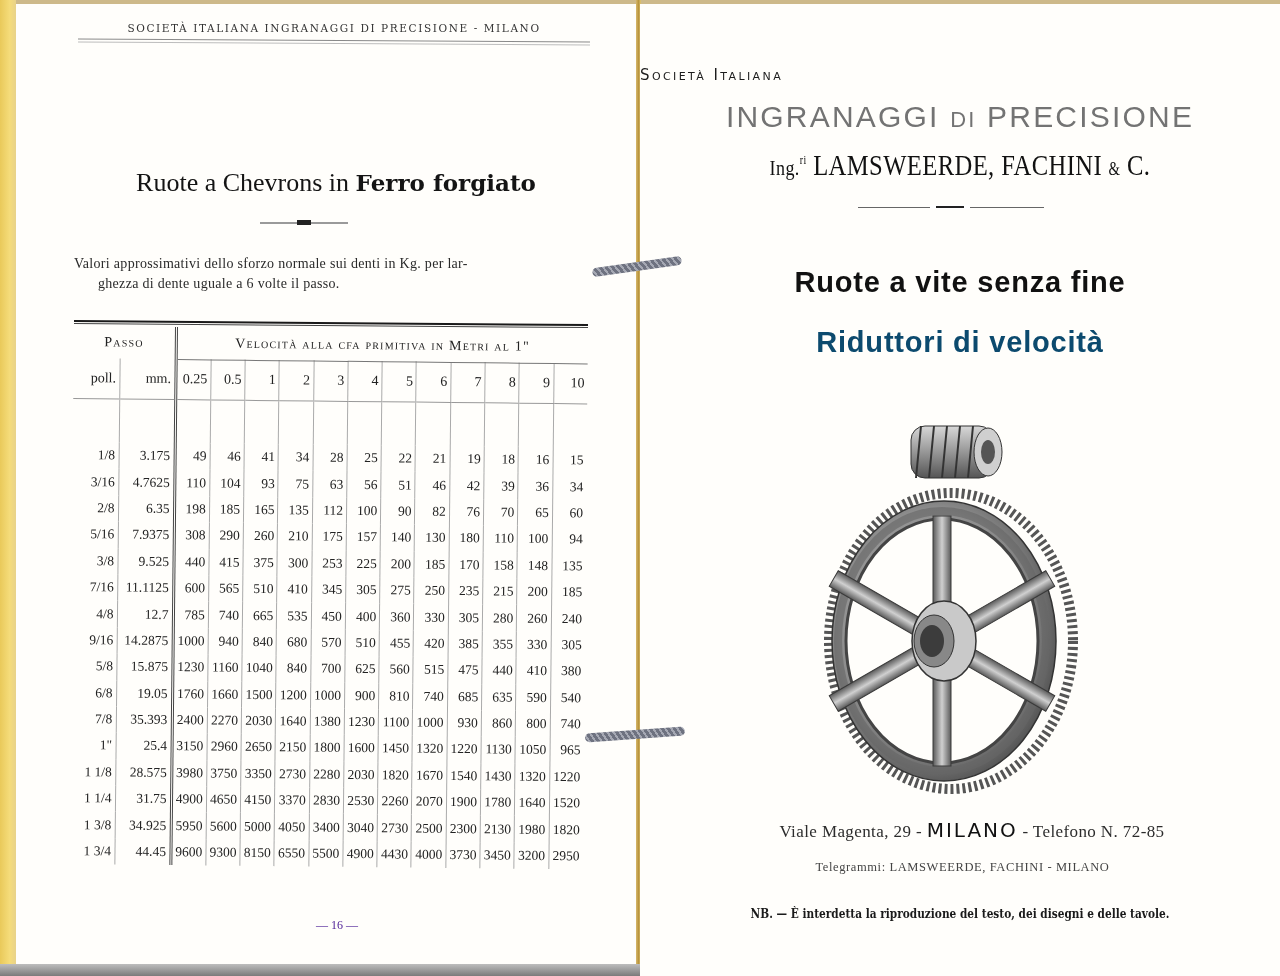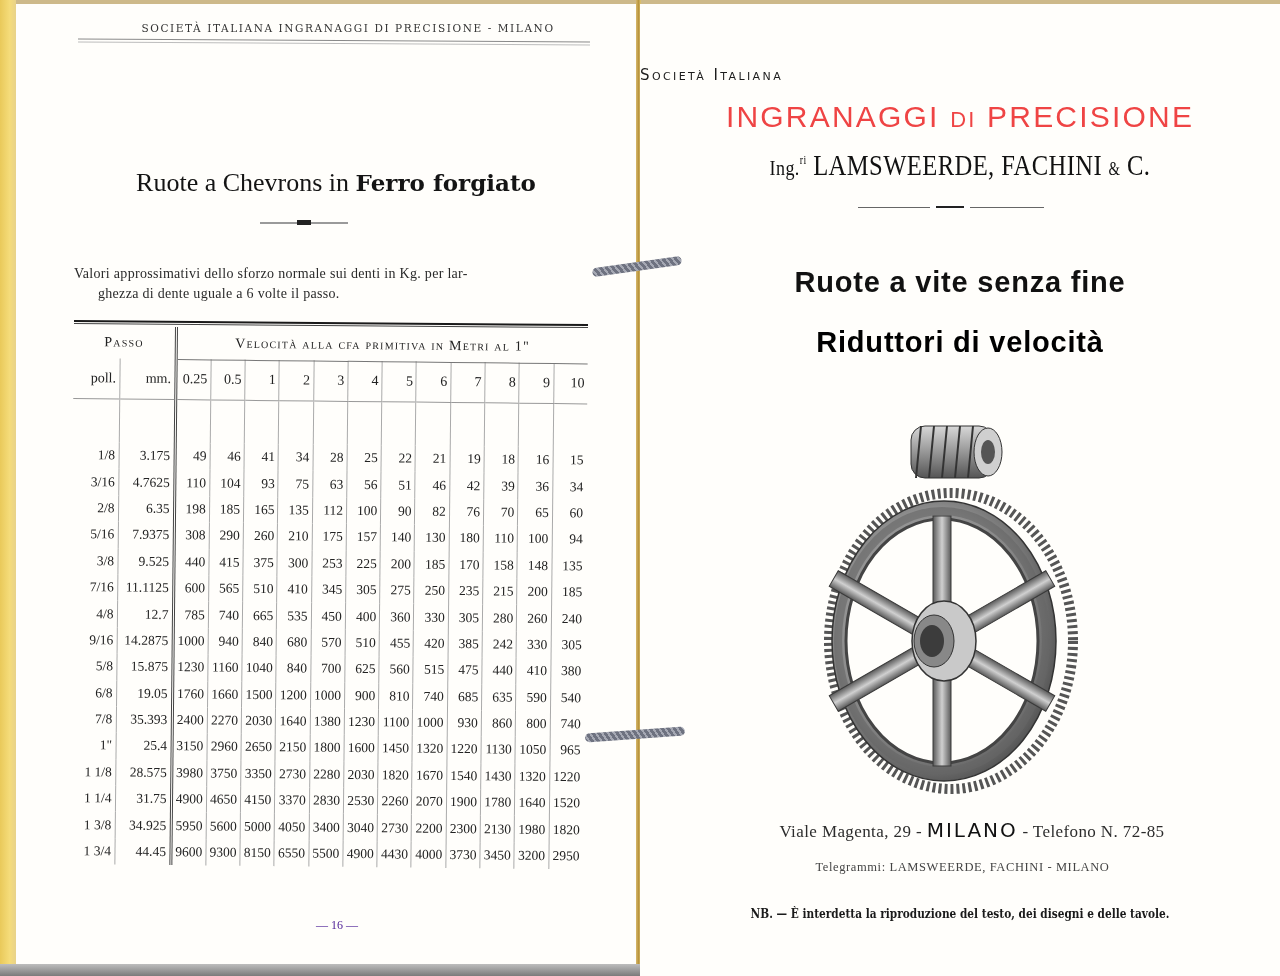--- a/index.html
+++ b/index.html
@@ -10,59 +10,59 @@
     .edge-left { position: absolute; left: 0; top: 0; width: 16px; height: 976px; background: linear-gradient(90deg, #e9c95a 0%, #f5dc7a 60%, #e8d28a 100%); }
     .edge-top { position: absolute; left: 0; top: 0; width: 1280px; height: 5px; background: #cdb98a; }
     .edge-bottom { position: absolute; left: 0; top: 964px; width: 640px; height: 12px; background: linear-gradient(180deg, #bdbdbd, #7b7b7b); }
 
     .page { position: absolute; top: 4px; height: 960px; background: #fffefb; }
     .page-left { left: 16px; width: 621px; }
     .page-right { left: 640px; width: 640px; height: 972px; }
     .gutter { position: absolute; left: 636px; top: 0; width: 5px; height: 976px; background: linear-gradient(90deg, #d7b86b, #b9953f, #e0c777); }
 
     
-    .running-head { position: absolute; left: 76px; top: 18px; width: 512px; text-align: center; font-family: "DejaVu Serif", serif; font-size: 10.5px; letter-spacing: 1.6px; color: #333; }
+    .running-head { position: absolute; left: 62px; top: 18px; width: 512px; text-align: center; font-family: "DejaVu Serif", serif; font-size: 10.5px; letter-spacing: 1.6px; color: #333; }
     .running-rule { position: absolute; left: 62px; top: 36px; width: 512px; height: 4px; border-top: 1px solid #8a8a8a; border-bottom: 1px solid #bdbdbd; transform: rotate(0.35deg); }
     .left-title { position: absolute; left: 60px; top: 164px; width: 520px; text-align: center; font-family: "Liberation Serif", serif; font-size: 26px; color: #141414; }
     .left-title b { font-family: "DejaVu Serif", serif; font-weight: bold; font-size: 23px; text-align: center; }
     .orn { position: absolute; height: 2px; background: #9a9a9a; }
     .orn .dot { position: absolute; left: 50%; top: -2px; width: 14px; height: 5px; margin-left: -7px; background: #222; }
-    .intro { position: absolute; left: 58px; top: 260px; width: 520px; font-family: "Liberation Serif", serif; font-size: 14px; line-height: 20px; color: #2a2a2a; letter-spacing: 0.3px; }
+    .intro { position: absolute; left: 58px; top: 250px; width: 520px; font-family: "Liberation Serif", serif; font-size: 14px; line-height: 20px; color: #2a2a2a; letter-spacing: 0.3px; }
     .intro .l2 { padding-left: 24px; display: block; }
 
     .table-top-rule { position: absolute; left: 58px; top: 318px; width: 514px; height: 4px; border-top: 2px solid #1a1a1a; border-bottom: 1px solid #444; transform: rotate(0.45deg); }
     table.gear { position: absolute; left: 58px; top: 322px; width: 514px; border-collapse: collapse; font-family: "Liberation Serif", serif; font-size: 13.5px; color: #222; transform: rotate(0.6deg); transform-origin: left top; }
     table.gear th { font-weight: normal; }
     .grp { font-variant: small-caps; letter-spacing: 1.2px; font-size: 14px; height: 32px; }
     .sub th { height: 40px; border-bottom: 1px solid #999; font-size: 14px; }
     table.gear td, table.gear th { text-align: right; padding: 0 3px; border-left: 1px solid #aaa; }
     table.gear tr > *:first-child { border-left: none; }
     table.gear .dbl { border-left: 3px double #444; }
     .sub th { text-align: center; }
     .spacer td { height: 44px; }
     table.gear tbody tr.data td { height: 26.4px; }
     td.poll { text-align: right; padding-right: 10px; width: 46px; }
     td.mm { width: 56px; }
 
     .page-number { position: absolute; left: 286px; top: 914px; width: 70px; text-align: center; font-family: Liberation Serif, serif; font-size: 12px; color: #4c1d95; }
 
     
     .r-company-small { position: absolute; left: 0; top: 62px; width: 640px; text-align: left; font-family: "DejaVu Sans", sans-serif; font-size: 15px; letter-spacing: 2.4px; color: #1c1c1c; }
-    .r-company-big { position: absolute; left: 0; top: 96px; width: 640px; text-align: center; font-family: "Liberation Sans", sans-serif; font-size: 30px; letter-spacing: 2.2px; color: #ef4444; }
+    .r-company-big { position: absolute; left: 0; top: 96px; width: 640px; text-align: center; font-family: "Liberation Sans", sans-serif; font-size: 30px; letter-spacing: 2.2px; color: #737373; }
     .r-company-big .di { font-size: 22px; }
     .r-engineers { position: absolute; left: 0; top: 144px; width: 640px; text-align: center; font-family: "Liberation Serif", serif; font-size: 30px; letter-spacing: 0.5px; color: #111; transform: scaleX(0.82); }
     .r-engineers sup { font-size: 12px; }
     .r-engineers .ing { font-size: 22px; }
     .r-engineers .amp { font-size: 18px; }
     .r-orn { position: absolute; left: 218px; top: 203px; width: 186px; height: 1px; background: #666; }
     .r-orn .mk { position: absolute; left: 72px; top: -2px; width: 40px; height: 4px; background: #fff; }
     .r-orn .mk::before { content: ""; position: absolute; left: 6px; top: 1px; width: 28px; height: 2px; background: #222; }
 
     .r-title-1 { position: absolute; left: 0; top: 262px; width: 640px; text-align: center; font-family: "Liberation Sans", sans-serif; font-weight: bold; font-size: 29px; letter-spacing: 0.8px; color: #111; }
-    .r-title-2 { position: absolute; left: 0; top: 322px; width: 640px; text-align: center; font-family: "Liberation Sans", sans-serif; font-weight: bold; font-size: 29px; letter-spacing: 0.8px; color: #000000; }
+    .r-title-2 { position: absolute; left: 0; top: 322px; width: 640px; text-align: center; font-family: "Liberation Sans", sans-serif; font-weight: bold; font-size: 29px; letter-spacing: 0.8px; color: #0c4a6e; }
 
     .gear-illustration { position: absolute; left: 176px; top: 412px; width: 270px; height: 380px; }
 
     .address { position: absolute; left: 12px; top: 814px; width: 640px; text-align: center; font-family: "Liberation Serif", serif; font-size: 17px; color: #2c2c2c; letter-spacing: 0.4px; }
     .address .city { font-family: "DejaVu Sans", sans-serif; font-size: 20px; letter-spacing: 2px; color: #111; }
     .telegram { position: absolute; left: 0; top: 856px; width: 645px; text-align: center; font-family: "Liberation Serif", serif; font-size: 12.5px; color: #444; letter-spacing: 0.6px; }
     .notice { position: absolute; left: 0; top: 903px; width: 640px; text-align: center; font-family: "DejaVu Serif", serif; font-weight: bold; font-size: 12px; color: #1a1a1a; transform: scaleX(0.88); }
 
     .cord { position: absolute; height: 9px; border-radius: 5px; background: repeating-linear-gradient(60deg, #6e7280 0px, #6e7280 3px, #a5a8b3 3px, #a5a8b3 5px); }
   </style>
@@ -247,21 +247,21 @@
             <td class="mm">14.2875</td>
             <td class="dbl">1000</td>
             <td>940</td>
             <td>840</td>
             <td>680</td>
             <td>570</td>
             <td>510</td>
             <td>455</td>
             <td>420</td>
             <td>385</td>
-            <td>242</td>
+            <td>355</td>
             <td>330</td>
             <td>305</td>
           </tr>
           <tr class="data">
             <td class="poll">5/8</td>
             <td class="mm">15.875</td>
             <td class="dbl">1230</td>
             <td>1160</td>
             <td>1040</td>
             <td>840</td>
@@ -357,21 +357,21 @@
           <tr class="data">
             <td class="poll">1 3/8</td>
             <td class="mm">34.925</td>
             <td class="dbl">5950</td>
             <td>5600</td>
             <td>5000</td>
             <td>4050</td>
             <td>3400</td>
             <td>3040</td>
             <td>2730</td>
-            <td>2200</td>
+            <td>2500</td>
             <td>2300</td>
             <td>2130</td>
             <td>1980</td>
             <td>1820</td>
           </tr>
           <tr class="data">
             <td class="poll">1 3/4</td>
             <td class="mm">44.45</td>
             <td class="dbl">9600</td>
             <td>9300</td>

